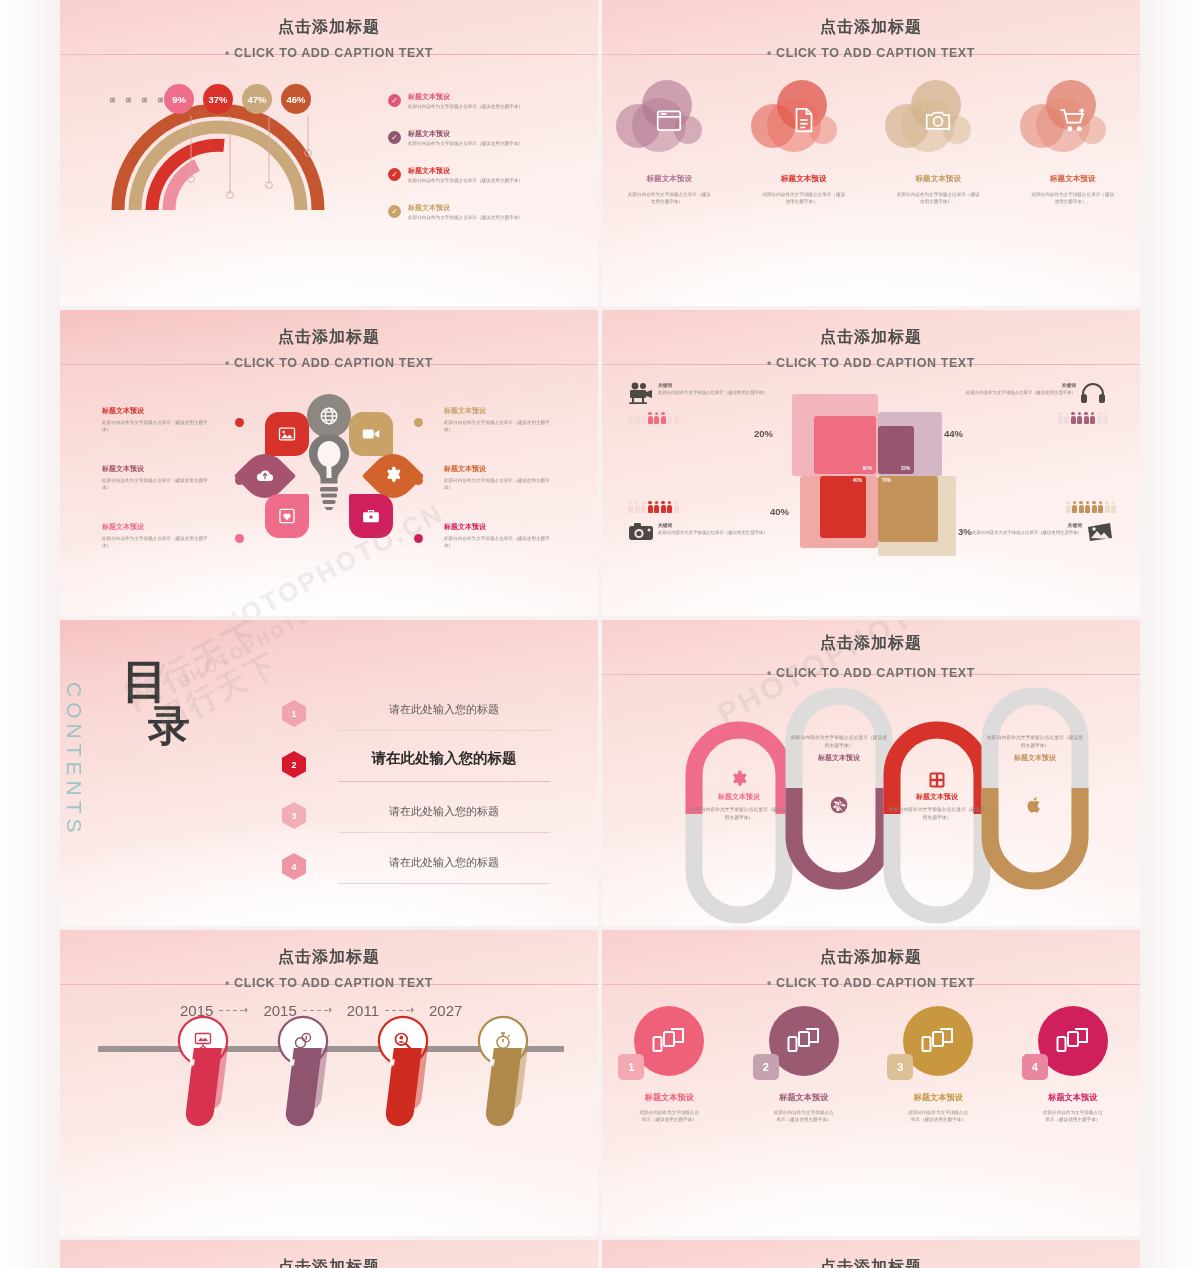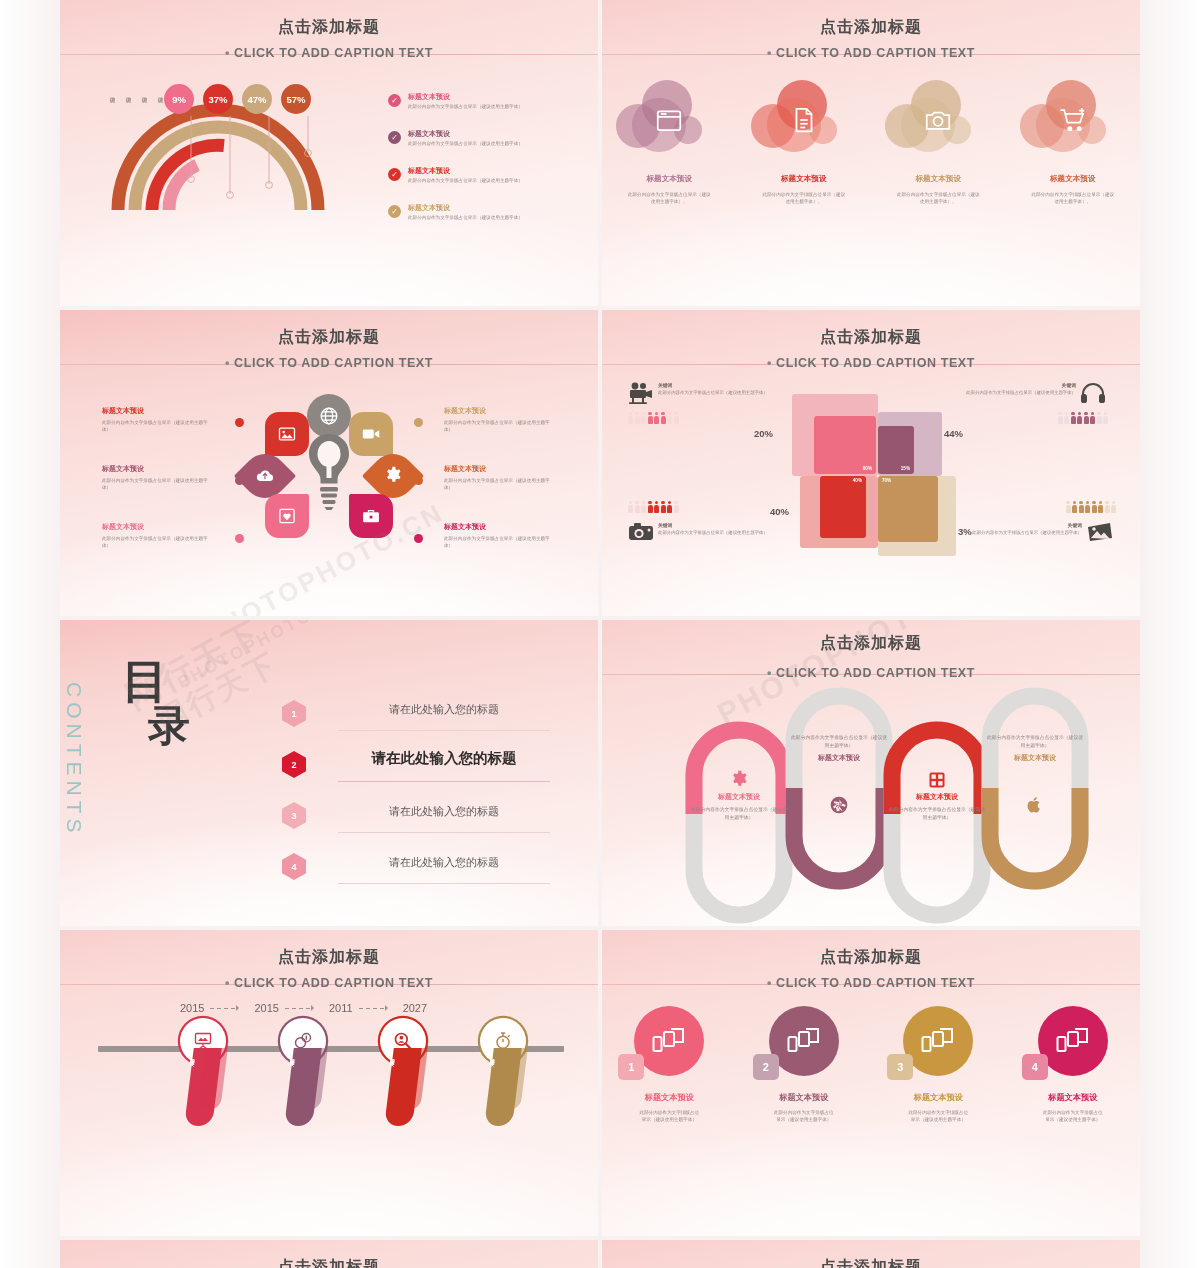--- a/index.html
+++ b/index.html
@@ -116,21 +116,21 @@
   
   .s6{ position:absolute; left:0; top:58px; width:100%; height:246px; }
   .pill-txt{ position:absolute; width:98px; text-align:center; }
   .pill-txt .pt{ font-size:7px; font-weight:700; margin:4px 0; }
   .pill-txt .pd{ font-size:4.8px; color:#8d8382; line-height:1.6; }
   .pill-ic{ position:absolute; width:20px; height:20px; }
 
   
   .s7{ position:absolute; left:0; top:70px; width:100%; height:230px; }
   .yrs{ position:absolute; left:120px; top:2px; display:flex; align-items:center; gap:6px;
-        font-size:11px; color:#6d6665; }
+        font-size:15px; color:#6d6665; }
   .arw{ display:inline-block; width:38px; height:8px; position:relative; }
   .arw:before{ content:""; position:absolute; left:0; top:3.5px; width:26px; height:1.2px;
                background:repeating-linear-gradient(90deg,#9b9392 0 4px,transparent 4px 7px); }
   .arw:after{ content:""; position:absolute; right:6px; top:.5px; border:3.6px solid transparent;
               border-left-color:#9b9392; }
   .tl-bar{ position:absolute; left:38px; right:34px; top:46px; height:6px; background:#9b9493; border-radius:1px; }
   .node{ position:absolute; top:18px; }
   .node .ring{ width:46px; height:46px; border-radius:50%; background:#fff;
                display:flex; align-items:center; justify-content:center; }
   .node .rib{ position:absolute; left:9px; top:30px; width:28px; height:78px;
@@ -189,21 +189,21 @@
               <line x1="165" y1="38" x2="165" y2="106"></line>
                 <circle cx="165" cy="107" r="3.4"></circle>
               <line x1="204" y1="38" x2="204" y2="74"></line>
                 <circle cx="204" cy="75" r="3.4"></circle>
             </g>
           </svg>
           <div class="s1-balls">
             <div class="ball" style="background:#ef6d8a">9%</div>
             <div class="ball" style="background:#d8332a">37%</div>
             <div class="ball" style="background:#c9a87c">47%</div>
-            <div class="ball" style="background:#c4552f">57%</div>
+            <div class="ball" style="background:#c4552f">46%</div>
           </div>
         </div>
 
         <div class="s1-list">
           <div class="s1-item">
             <div class="chk" style="background:#e0557b">✓</div>
             <div>
                 <div class="it-title" style="color:#e0557b">标题文本预设</div>
             <div class="it-desc">此部分内容作为文字排版占位显示（建议使用主题字体）</div>
               </div>

